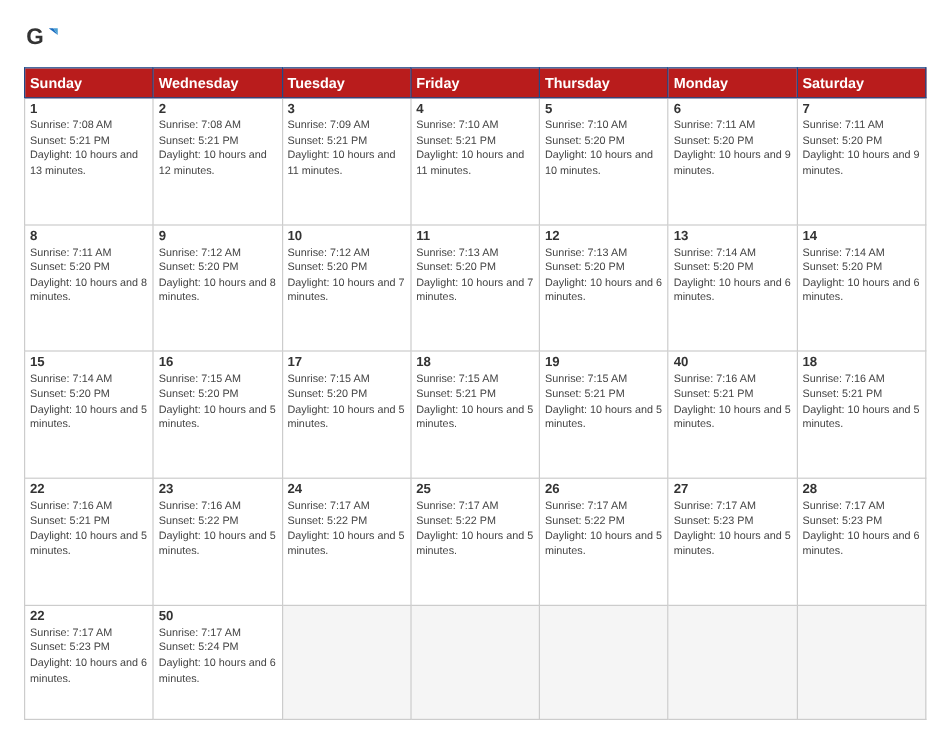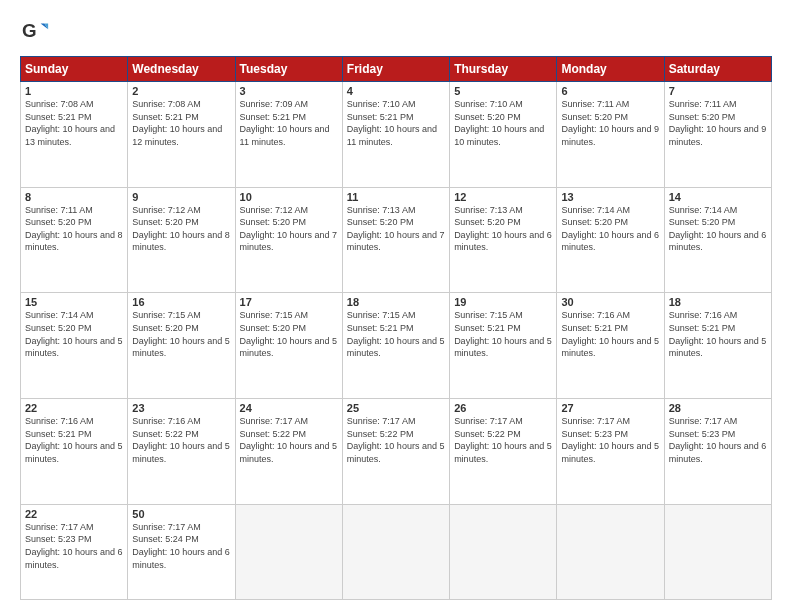--- a/index.html
+++ b/index.html
@@ -218,21 +218,21 @@
       </td>
           <td>
         <span class="day-num">18</span>
         <span class="day-info">Sunrise: 7:15 AM<br>Sunset: 5:21 PM<br>Daylight: 10 hours and 5 minutes.</span>
       </td>
           <td>
         <span class="day-num">19</span>
         <span class="day-info">Sunrise: 7:15 AM<br>Sunset: 5:21 PM<br>Daylight: 10 hours and 5 minutes.</span>
       </td>
           <td>
-        <span class="day-num">30</span>
+        <span class="day-num">40</span>
         <span class="day-info">Sunrise: 7:16 AM<br>Sunset: 5:21 PM<br>Daylight: 10 hours and 5 minutes.</span>
       </td>
           <td>
         <span class="day-num">18</span>
         <span class="day-info">Sunrise: 7:16 AM<br>Sunset: 5:21 PM<br>Daylight: 10 hours and 5 minutes.</span>
       </td>
         </tr>
         <tr class="week-row">
           <td>
         <span class="day-num">22</span>

